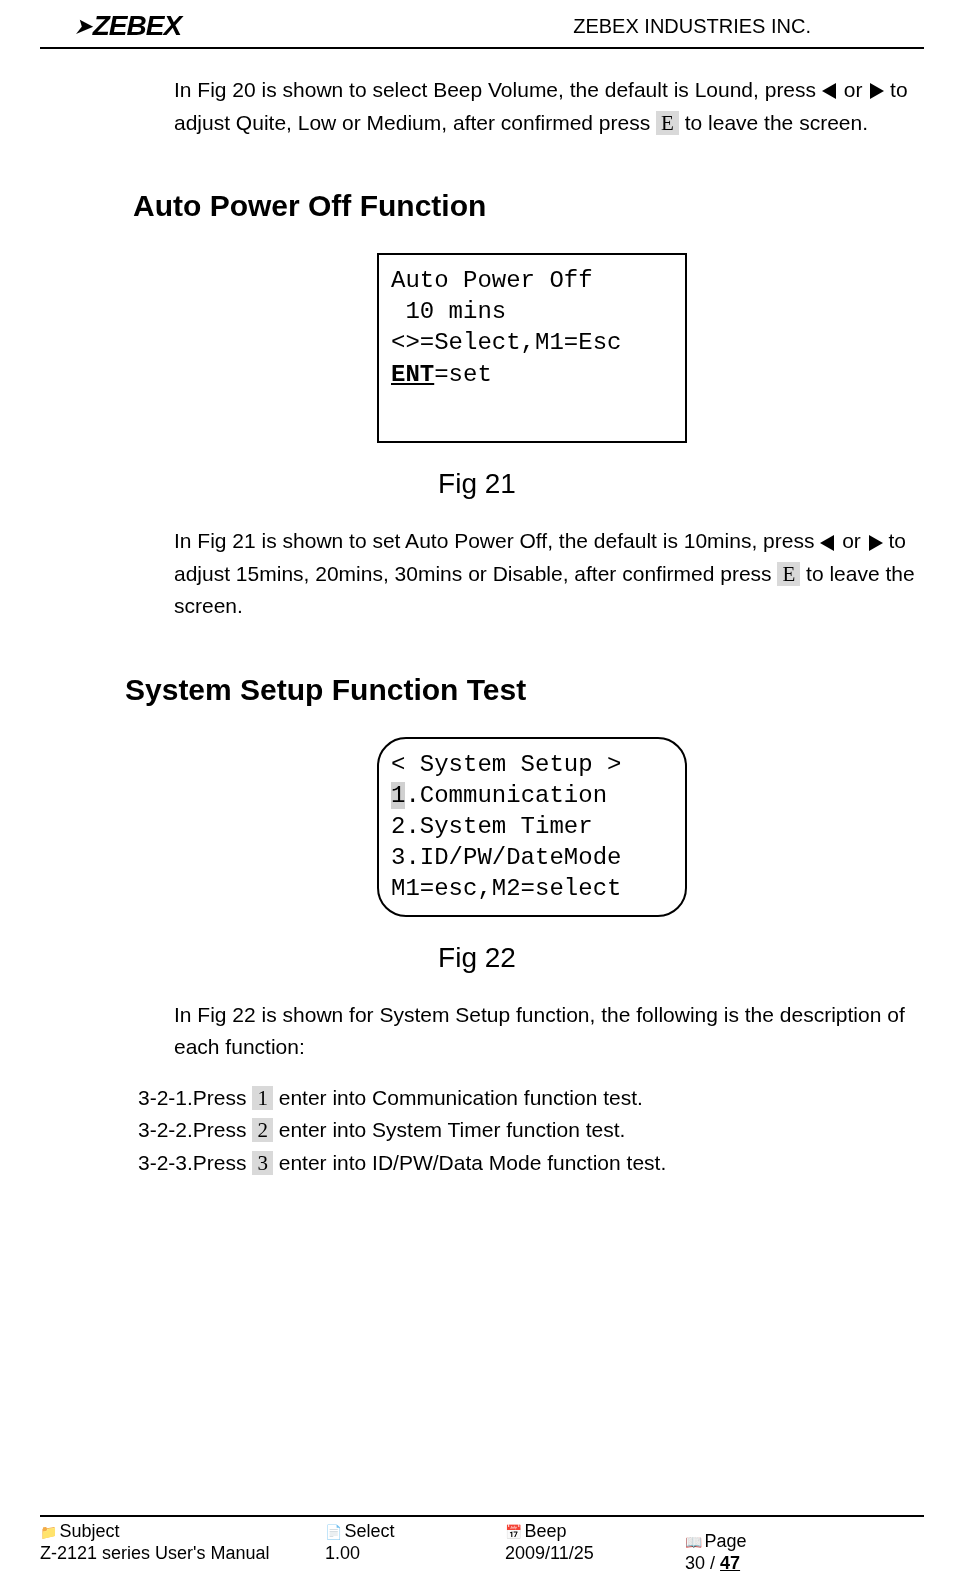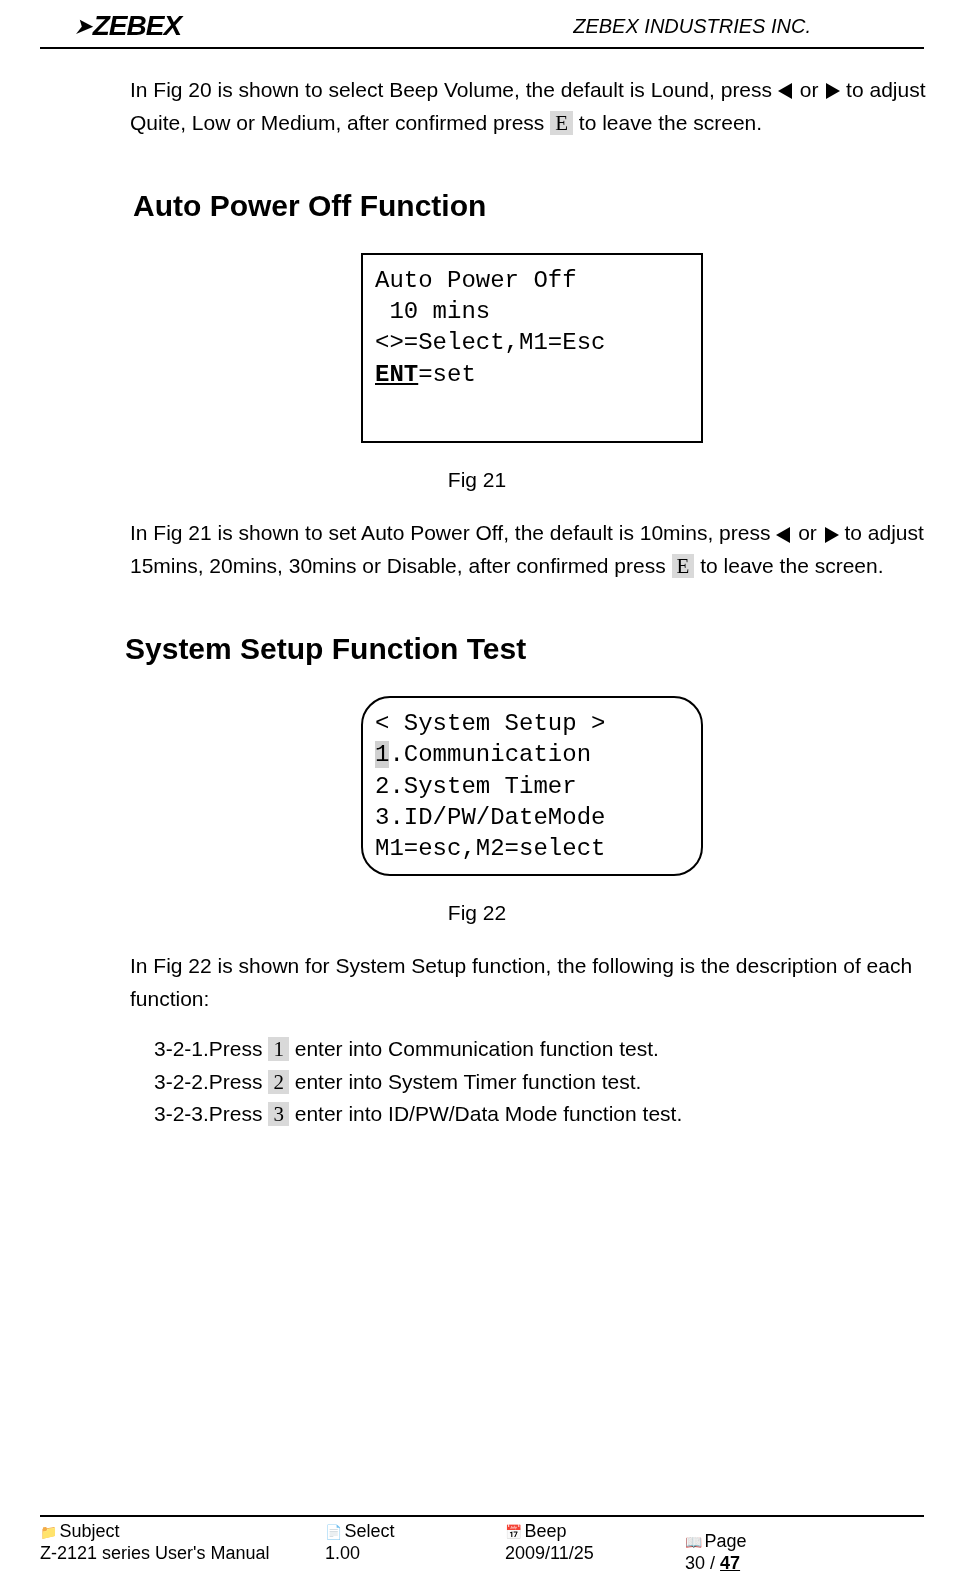--- a/index.html
+++ b/index.html
@@ -28,29 +28,29 @@
       letter-spacing: -1px;
       display: flex;
       align-items: center;
     }
     .logo-arrows {
       font-size: 20px;
       margin-right: 2px;
     }
     .company {
       font-size: 20px;
-      font-style: italic;
     }
     .content {
       padding: 25px 30px 0 130px;
     }
     .para {
       font-size: 21px;
       line-height: 1.55;
       margin-bottom: 15px;
+      margin-left: 44px;
     }
     .para .tri-left {
       display: inline-block;
       width: 0; height: 0;
       border-top: 8px solid transparent;
       border-bottom: 8px solid transparent;
       border-right: 14px solid #000;
       vertical-align: middle;
       margin-right: 2px;
     }
@@ -68,43 +68,43 @@
       padding: 0 5px;
       font-family: serif;
       font-size: 21px;
     }
     .section-title {
       font-size: 30px;
       margin: 50px 0 30px 3px;
     }
     .screen-box {
       border: 2px solid #000;
-      width: 342px;
+      width: 310px;
       margin: 30px auto 20px auto;
       padding: 10px 12px 30px 12px;
       min-height: 190px;
     }
     .screen-line {
       font-family: "Courier New", monospace;
       font-size: 24px;
       line-height: 1.3;
       white-space: pre;
     }
     .screen-highlight {
       background: #d0d0d0;
     }
     .fig-caption {
       text-align: center;
-      font-size: 21px;
+      font-size: 28px;
       margin: 25px 0 25px -110px;
     }
     .list-line {
       font-size: 21px;
       line-height: 1.5;
-      margin-left: 24px;
+      margin-left: 8px;
     }
     .footer {
       position: absolute;
       bottom: 12px;
       left: 40px;
       right: 40px;
       border-top: 2px solid #000;
       padding-top: 4px;
       display: flex;
       font-size: 18px;

